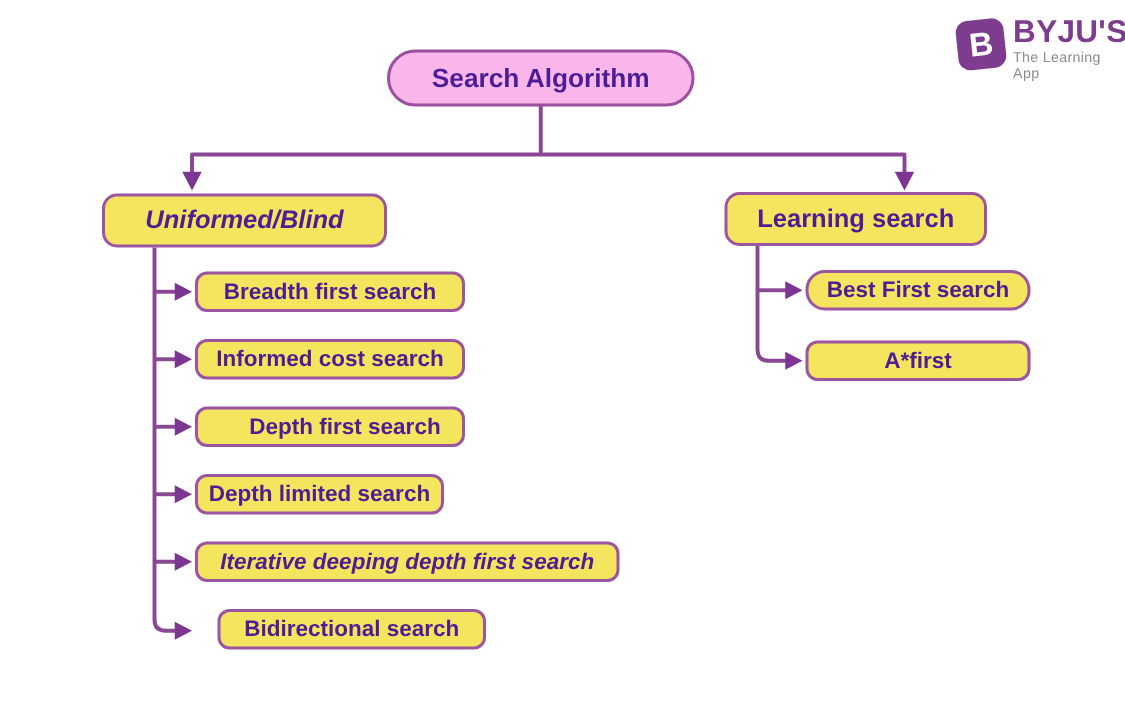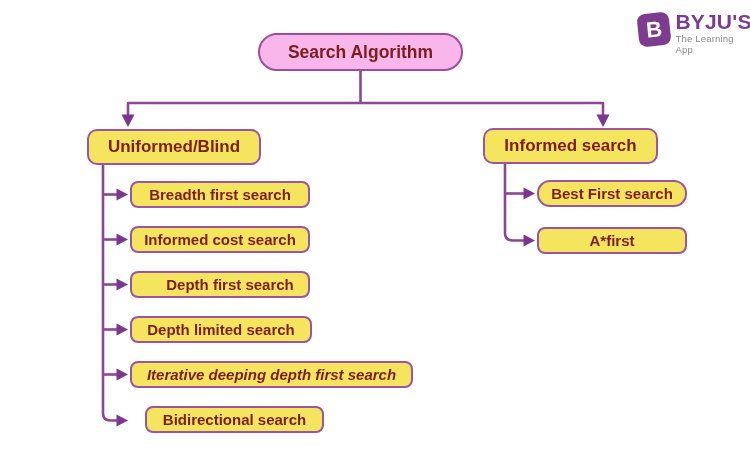--- a/index.html
+++ b/index.html
@@ -17,49 +17,49 @@
     width: 750px; height: 473px;
   }
   .node {
     position: absolute;
     box-sizing: border-box;
     display: flex;
     align-items: center;
     justify-content: center;
     text-align: center;
     font-weight: bold;
-    color: #7f1d1d;
+    color: #4c1d95;
     border: 2px solid #9C55A0;
     background: #F5E55E;
   }
   .node span { white-space: nowrap; }
   .root-node {
     left: 258px; top: 33px;
     width: 205px; height: 38px;
     border-radius: 19px;
     background: #F9B6EA;
     border-color: #9C4F9E;
     font-size: 17.5px;
   }
   .branch-node {
     height: 36px;
     border-radius: 10px;
     font-size: 17px;
   }
-  .branch-left  { left: 87px;  top: 129px; width: 174px; }
+  .branch-left  { left: 68px;  top: 129px; width: 190px; font-style: italic; }
   .branch-right { left: 483px; top: 128px; width: 175px; }
   .leaf-node {
     height: 27px;
     border-radius: 8px;
     font-size: 15px;
   }
   .l0 { left: 130px; top: 181px; width: 180px; }
   .l1 { left: 130px; top: 226px; width: 180px; }
   .l2 { left: 130px; top: 271px; width: 180px; padding-left: 20px; }
-  .l3 { left: 130px; top: 316px; width: 182px; }
+  .l3 { left: 130px; top: 316px; width: 166px; }
   .l4 { left: 130px; top: 361px; width: 283px; font-style: italic; }
   .l5 { left: 145px; top: 406px; width: 179px; }
   .r0 { left: 537px; top: 180px; width: 150px; border-radius: 13px; }
   .r1 { left: 537px; top: 227px; width: 150px; }
   .logo {
     position: absolute;
     left: 638px; top: 11px;
     display: flex;
     align-items: flex-start;
   }
@@ -135,21 +135,21 @@
   </svg>
 
   <div class="node root-node">
     <span>Search Algorithm</span>
   </div>
 
   <div class="node branch-node branch-left">
     <span>Uniformed/Blind</span>
   </div>
   <div class="node branch-node branch-right">
-    <span>Informed search</span>
+    <span>Learning search</span>
   </div>
 
   <div class="node leaf-node l0">
     <span>Breadth first search</span>
   </div>
   <div class="node leaf-node l1">
     <span>Informed cost search</span>
   </div>
   <div class="node leaf-node l2">
     <span>Depth first search</span>

